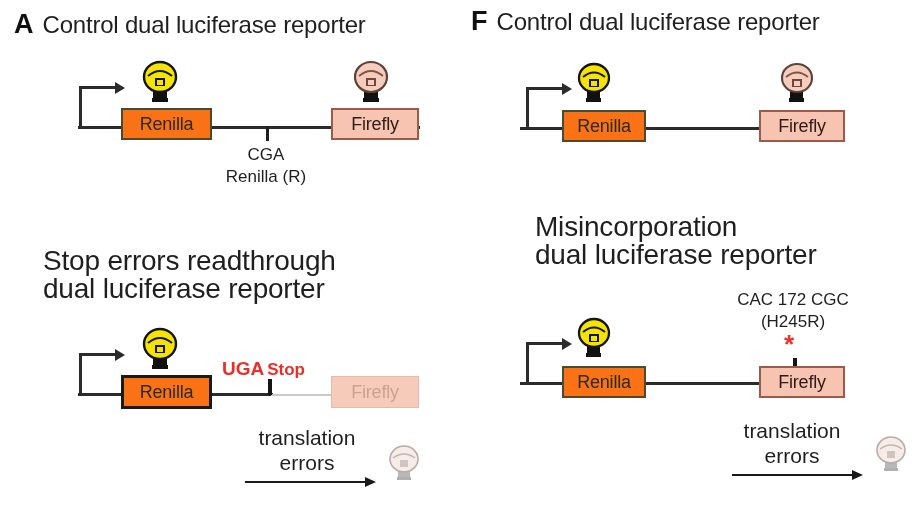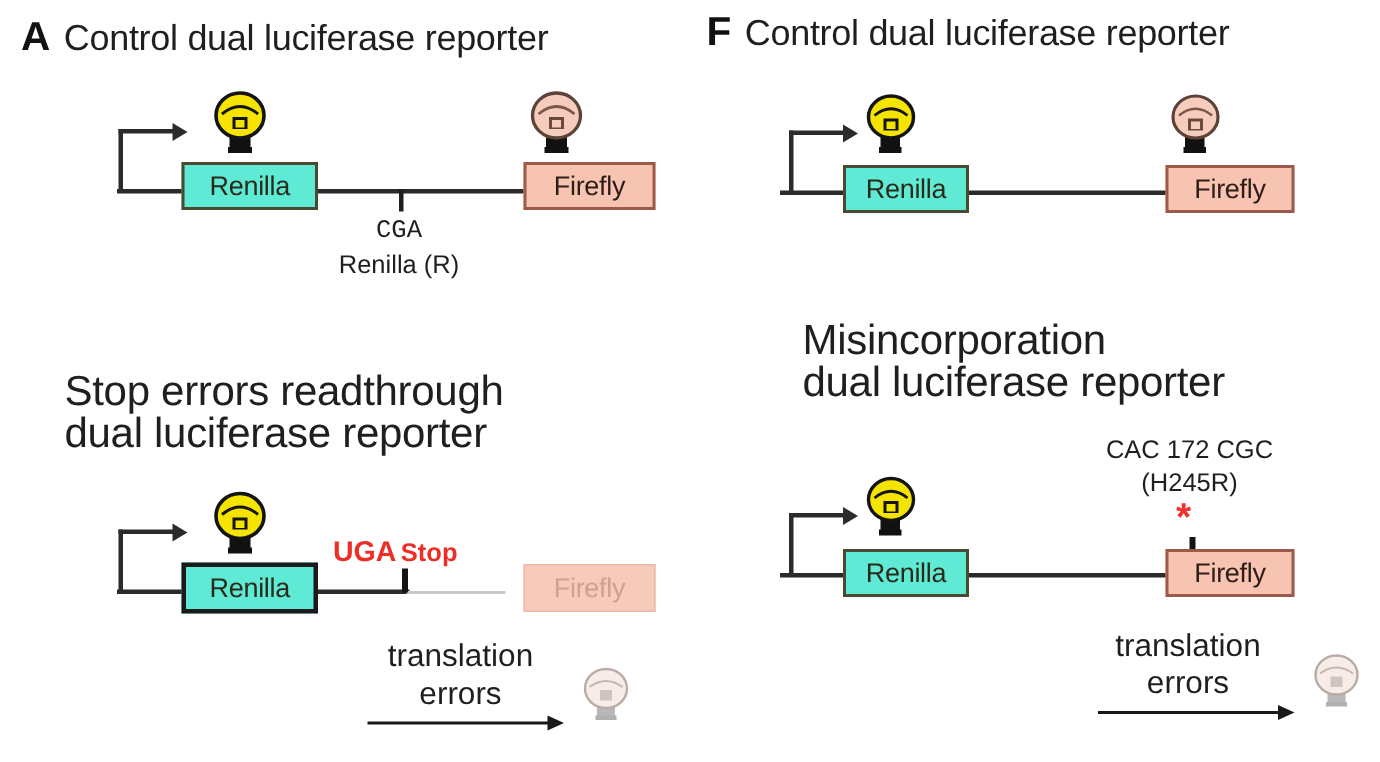--- a/index.html
+++ b/index.html
@@ -63,30 +63,29 @@
   .gene-box {
     position: absolute;
     box-sizing: border-box;
     display: flex;
     align-items: center;
     justify-content: center;
     font-size: 18px;
     letter-spacing: -0.2px;
   }
   .gene-box.renilla {
-    background: #5eead4;
+    background: #f97316;
     border: 2px solid #4a4a32;
     color: #2a2a1a;
   }
   .gene-box.renilla.thick { border: 3px solid #1a1a1a; }
   .gene-box.firefly {
     background: #f6c4b0;
     border: 2px solid #9c5b4a;
     color: #2d1c17;
-    margin-left: 18px;
   }
   .gene-box.firefly.faded {
     background: #f7cbb9;
     border: 1px solid #e9b9a7;
     color: #cfa094;
   }
 
   
   .promoter { position: absolute; }
   .promoter .vert {
@@ -196,21 +195,21 @@
     </div>
 
     <div class="gene-box renilla" style="left:121px; top:108px; width:91px; height:32px;">
       <span>Renilla</span>
     </div>
     <div class="gene-box firefly" style="left:331px; top:108px; width:88px; height:32px;">
       <span>Firefly</span>
     </div>
 
     <div class="tick" style="left:266px; top:126px; height:15px;"></div>
-    <div class="anno" style="left:206px; top:144px; width:120px;font-family:Liberation Mono, monospace;">CGA</div>
+    <div class="anno" style="left:206px; top:144px; width:120px;">CGA</div>
     <div class="anno" style="left:206px; top:166px; width:120px;">Renilla (R)</div>
   </div>
 
   <div class="construct">
 
     <div class="block-title" style="left:43px; top:247px;">Stop errors readthrough</div>
     <div class="block-title" style="left:43px; top:275px;">dual luciferase reporter</div>
 
     <div class="promoter" style="left:79px; top:353px; width:44px; height:44px;">
       <div class="vert" style="left:0px; top:0px; height:42px;"></div>

